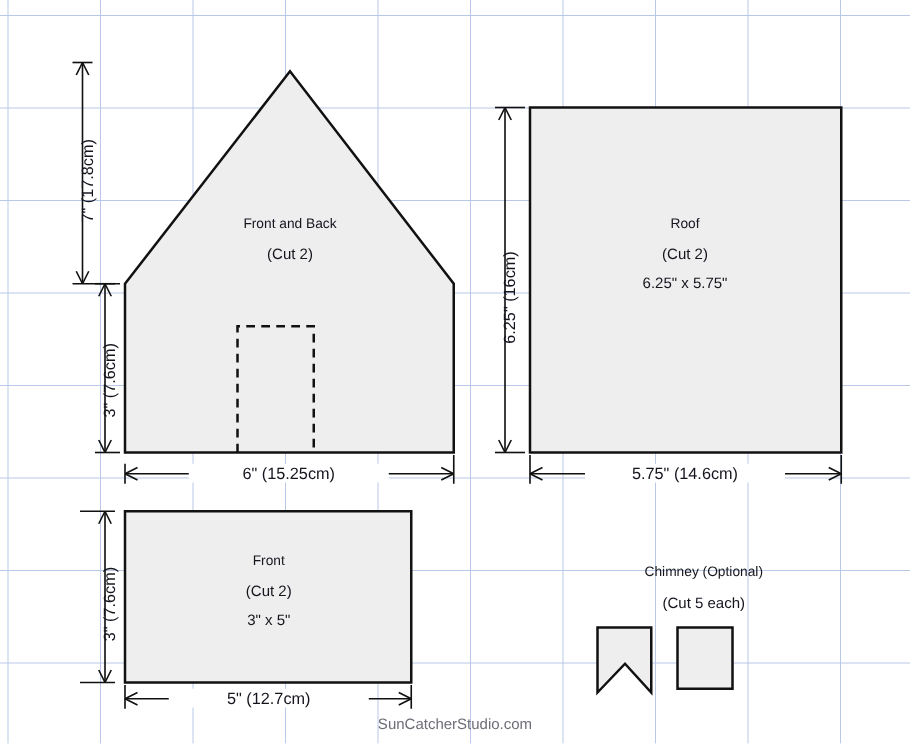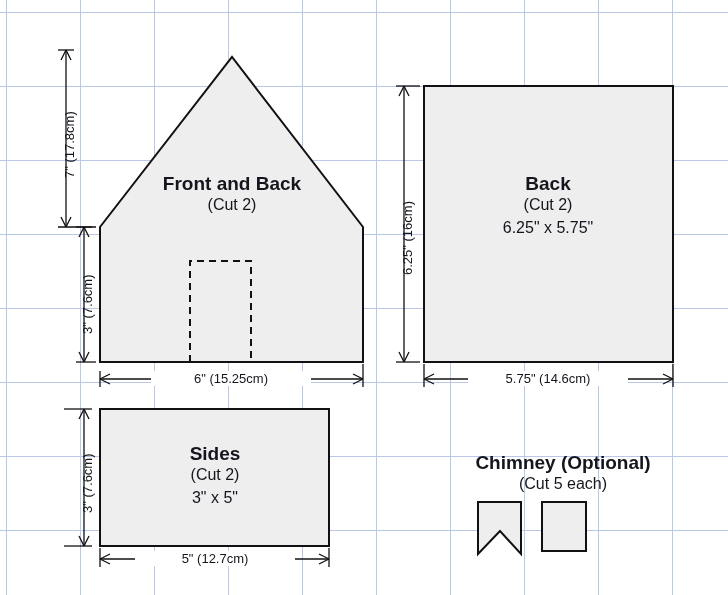--- a/index.html
+++ b/index.html
@@ -47,25 +47,25 @@
     stroke: #111111;
     stroke-width: 1.3;
     fill: none;
   }
   .label {
     position: absolute;
     color: #15151e;
     white-space: nowrap;
   }
   .title {
-    font-size: 19px;
-    font-weight: bold;
+    font-size: 11px;
+    font-weight: normal;
   }
   .sub {
-    font-size: 16px;
+    font-size: 12px;
   }
   .dimtext {
     font-size: 13px;
     color: #15151e;
   }
   .vert {
     transform: rotate(-90deg);
     transform-origin: left top;
   }
   .watermark {
@@ -149,35 +149,36 @@
       <line class="dim-line" x1="329" y1="548" x2="329" y2="567"></line>
     </g>
 
     <polygon class="shape" points="478,502 521,502 521,554 500,531 478,554"></polygon>
     <rect class="shape" x="542" y="502" width="44" height="49"></rect>
   </svg>
 
   <div class="label title centered" style="left:152px; top:173px; width:160px;">Front and Back</div>
   <div class="label sub centered" style="left:152px; top:196px; width:160px;">(Cut 2)</div>
 
-  <div class="label title centered" style="left:468px; top:173px; width:160px;">Back</div>
+  <div class="label title centered" style="left:468px; top:173px; width:160px;">Roof</div>
   <div class="label sub centered" style="left:468px; top:196px; width:160px;">(Cut 2)</div>
   <div class="label sub centered" style="left:468px; top:219px; width:160px;">6.25" x 5.75"</div>
 
-  <div class="label title centered" style="left:135px; top:443px; width:160px;">Sides</div>
+  <div class="label title centered" style="left:135px; top:443px; width:160px;">Front</div>
   <div class="label sub centered" style="left:135px; top:466px; width:160px;">(Cut 2)</div>
   <div class="label sub centered" style="left:135px; top:489px; width:160px;">3" x 5"</div>
 
   <div class="label title centered" style="left:443px; top:452px; width:240px;text-align:center;">Chimney (Optional)</div>
   <div class="label sub centered" style="left:443px; top:475px; width:240px;">(Cut 5 each)</div>
 
   <div class="label dimtext vert" style="left:62px; top:178px;">7" (17.8cm)</div>
   <div class="label dimtext vert" style="left:80px; top:334px;">3" (7.6cm)</div>
   <div class="label dimtext centered" style="left:151px; top:371px; width:160px; background:#ffffff;">6" (15.25cm)</div>
 
   <div class="label dimtext vert" style="left:400px; top:275px;">6.25" (16cm)</div>
   <div class="label dimtext centered" style="left:468px; top:371px; width:160px; background:#ffffff;">5.75" (14.6cm)</div>
 
   <div class="label dimtext vert" style="left:80px; top:513px;">3" (7.6cm)</div>
   <div class="label dimtext centered" style="left:135px; top:551px; width:160px; background:#ffffff;">5" (12.7cm)</div>
 
+  <div class="label watermark centered" style="left:234px; top:572px; width:260px;">SunCatcherStudio.com</div>
 
 </div>
 
 </body></html>

